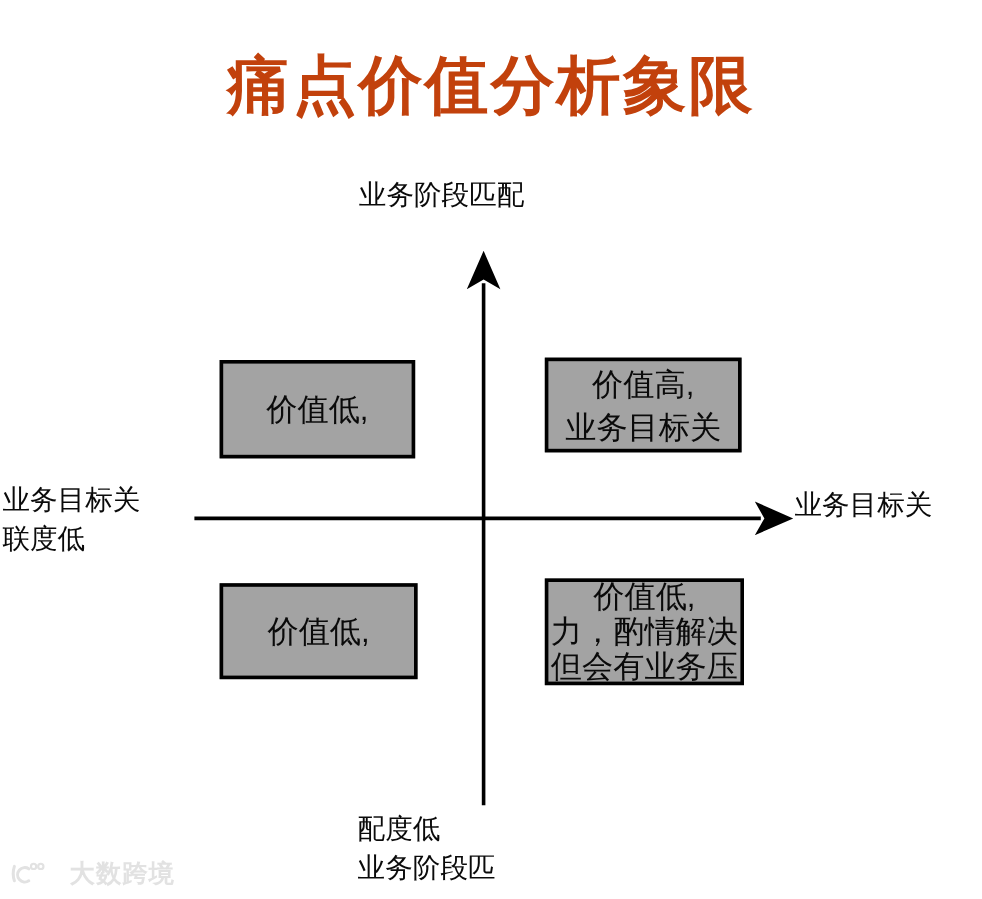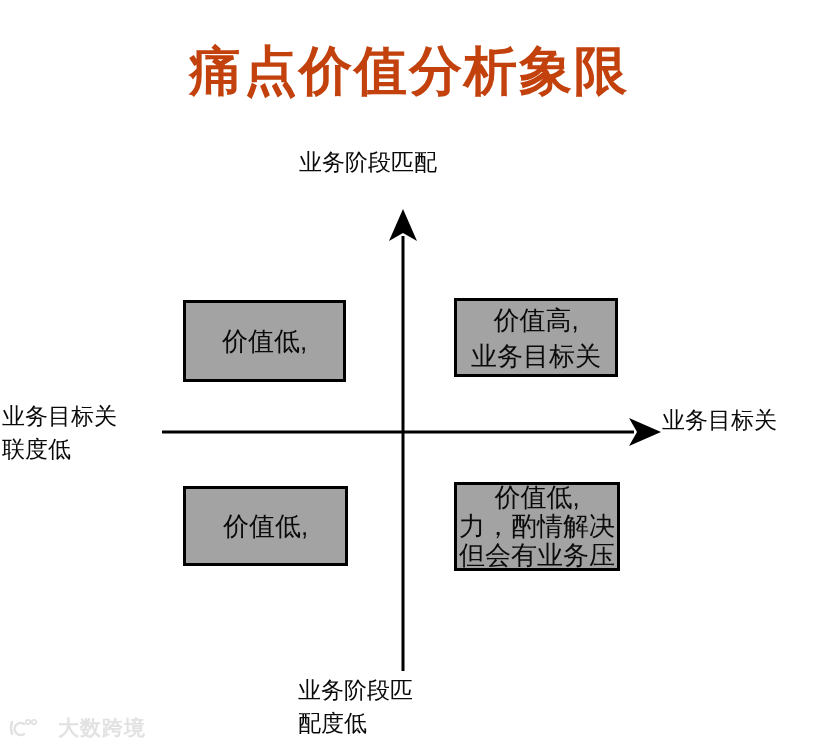--- a/index.html
+++ b/index.html
@@ -90,22 +90,22 @@
 
     <line x1="162" y1="432" x2="634" y2="432" stroke="#000000" stroke-width="3"></line>
     <polygon points="661,432 629,418 637,432 629,446" fill="#000000"></polygon>
   </svg>
 
   <div class="axis-label top">
     <span>业务阶段匹配</span>
   </div>
 
   <div class="axis-label bottom">
+    <span>配度低</span>
     <span>业务阶段匹</span>
-    <span>配度低</span>
   </div>
 
   <div class="axis-label left">
     <span>业务目标关</span>
     <span>联度低</span>
   </div>
 
   <div class="axis-label right">
     <span>业务目标关</span>
   </div>

